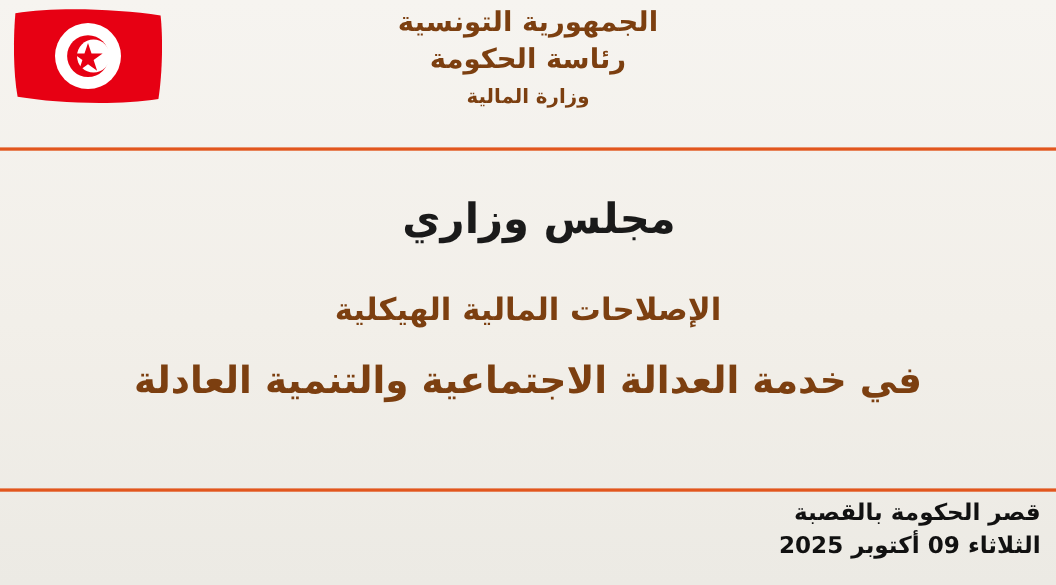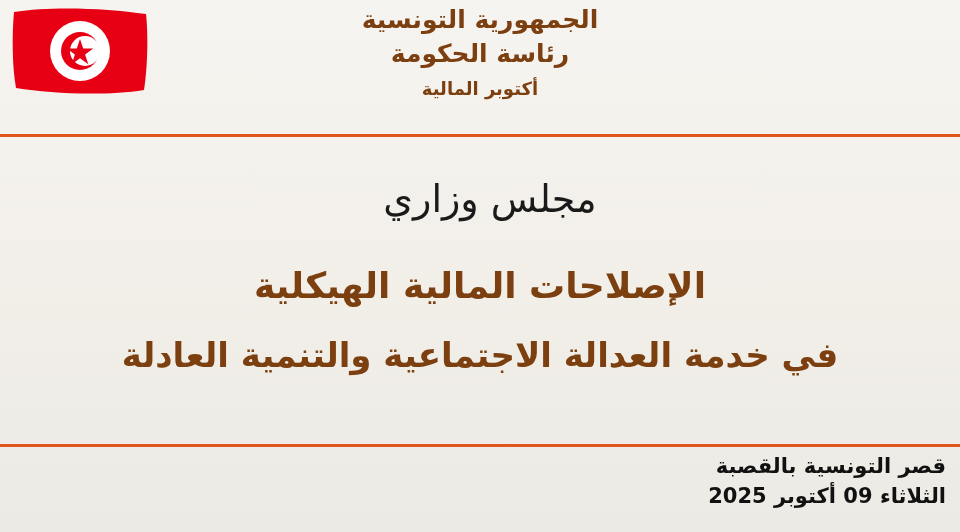--- a/index.html
+++ b/index.html
@@ -100,28 +100,28 @@
     position: absolute;
     top: 137px;
     left: 0;
     width: 960px;
     height: 307px;
     text-align: center;
   }
   .council {
     margin-top: 40px;
     font-size: 38px;
-    font-weight: normal;
+    font-weight: bold;
     color: #1a1a1a;
     letter-spacing: 0px;
     margin-left: 20px;
   }
   .main-title {
     margin-top: 44px;
-    font-size: 36px;
+    font-size: 28px;
     font-weight: bold;
     color: #7c3f10;
     line-height: 1.18;
   }
   .sub-title {
     margin-top: 28px;
     font-size: 34px;
     font-weight: bold;
     color: #7c3f10;
     line-height: 1.2;
@@ -160,34 +160,34 @@
         <ellipse cx="70" cy="45" rx="30" ry="30" fill="#ffffff"></ellipse>
         <circle cx="70" cy="45" r="19" fill="#e70013"></circle>
         <circle cx="75" cy="45" r="15" fill="#ffffff"></circle>
         <path d="M70 33 l3.2 9.6 10.1 0 -8.2 6 3.2 9.7 -8.3 -6 -8.2 6 3.1 -9.7 -8.2 -6 10.1 0 Z" fill="#e70013"></path>
       </svg>
     </div>
 
     <div class="header-titles">
       <div class="hdr-line1">الجمهورية التونسية</div>
       <div class="hdr-line2">رئاسة الحكومة</div>
-      <div class="hdr-line3">أكتوبر المالية</div>
+      <div class="hdr-line3">وزارة المالية</div>
     </div>
 
 
   </div>
 
   <div class="rule-top"></div>
 
   <div class="body-area">
     <div class="council">مجلس وزاري</div>
     <div class="main-title">الإصلاحات المالية الهيكلية</div>
     <div class="sub-title">في خدمة العدالة الاجتماعية والتنمية العادلة</div>
   </div>
 
   <div class="rule-bottom"></div>
 
   <div class="footer">
-    <div class="footer-place">قصر التونسية بالقصبة</div>
+    <div class="footer-place">قصر الحكومة بالقصبة</div>
     <div class="footer-date">الثلاثاء 09 أكتوبر 2025</div>
   </div>
 
 </div>
 
 </body></html>

